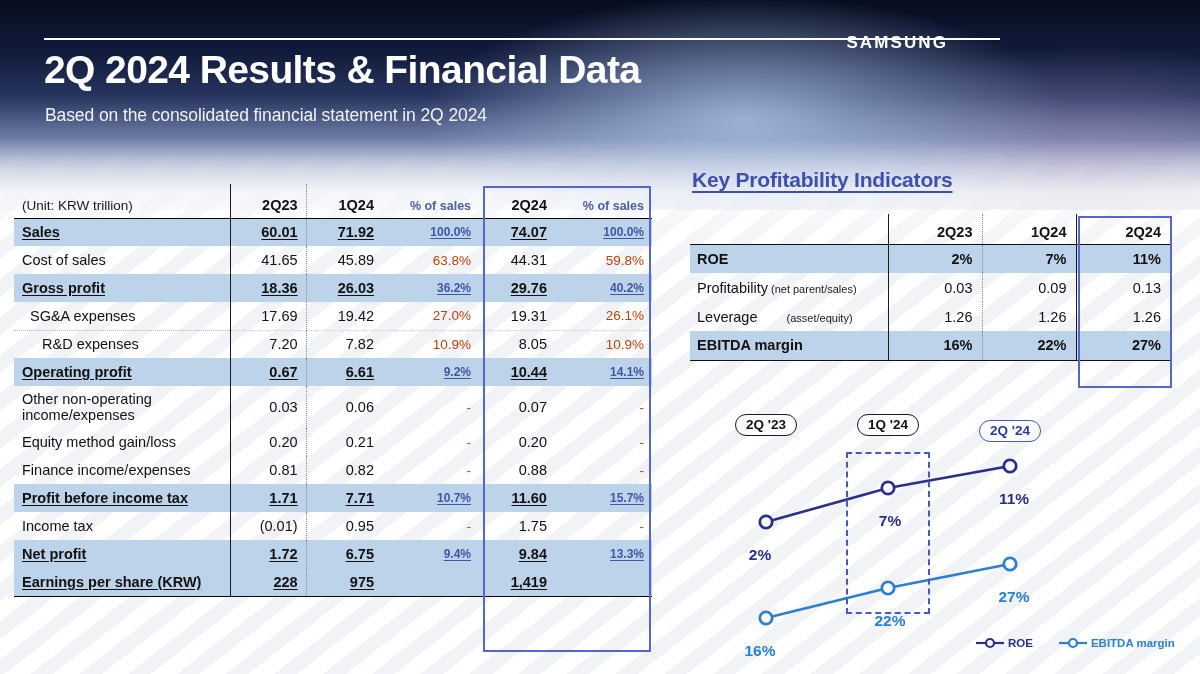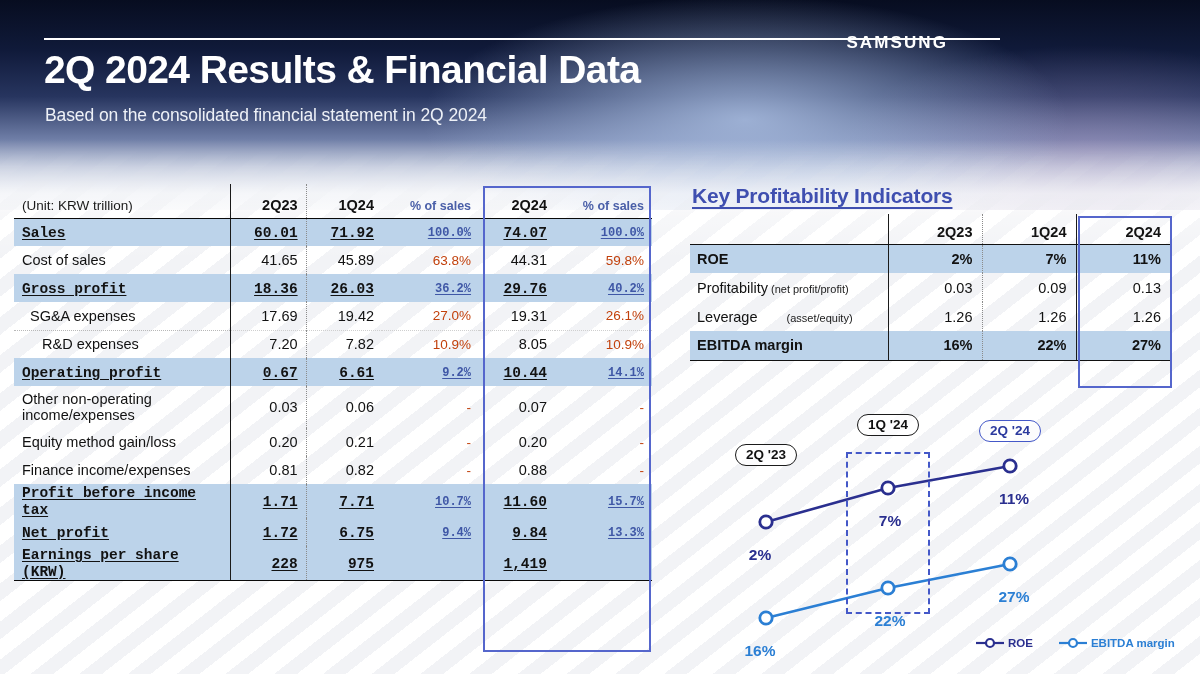--- a/index.html
+++ b/index.html
@@ -78,41 +78,41 @@
     border-bottom: 1.6px solid #0a0a0a; vertical-align: bottom; padding-bottom: 5px;
   }
   #left-table tr.hdr td.col-label { font-weight: 400; font-size: 13.5px; color: #1a1a1a; }
   #left-table tr.hdr td.col-pct { color: #4a5fa8; font-weight: 700; font-size: 12.5px; }
 
   #left-table td.sep-l { border-left: 1.4px solid #1a1a1a; }
   #left-table td.dot-l { border-left: 1.4px dotted #8b8b8b; }
 
   #left-table tr.shade td { background: #bcd3ea; }
   #left-table tr.bold td  { font-weight: 700; }
-  #left-table tr.bold td .ul { text-decoration: underline; text-underline-offset: 2px; font-family: Liberation Mono, monospace; }
+  #left-table tr.bold td .ul { text-decoration: underline; text-underline-offset: 2px; }
   #left-table tr.bold td.col-pct { color: #3f57a6; }
   #left-table td.col-pct { color: #c2410c; font-size: 13.5px; }
   #left-table tr.bold td.col-pct { font-size: 12px; }
   #left-table td.indent1 { padding-left: 16px; }
   #left-table td.indent2 { padding-left: 28px; }
   #left-table tr.two-line td { height: 42px; }
   #left-table tr.dash-top td.col-label { border-top: 1px dotted #b8b8b8; }
   #left-table tr.dash-top td { border-top: 1px dotted #cfcfcf; }
   #left-table .lbl2 { display:block; line-height: 1.12; }
   #left-table tr.last-row td { border-bottom: 1.6px solid #0a0a0a; margin-left: 26px; }
 
   #left-hl-box {
     position: absolute; left: 483px; top: 186px;
     width: 168px; height: 466px;
     border: 2.4px solid #5566cc; z-index: 6; pointer-events: none;
   }
 
   
   #kpi-title {
-    position: absolute; left: 692px; top: 184px; z-index: 4;
+    position: absolute; left: 692px; top: 168px; z-index: 4;
     font-size: 21px; font-weight: 700; color: #3f4fb0;
     text-decoration: underline; text-underline-offset: 4px; text-decoration-thickness: 1.6px;
     letter-spacing: -0.2px;
   }
 
   #kpi-table-wrap { position: absolute; left: 690px; top: 214px; z-index: 4; }
   #kpi-table { width: 480px; }
   #kpi-table td { height: 29px; padding: 0 9px; font-size: 14.5px; color: #121212; }
   #kpi-table .k-label { width: 198px; text-align: left; padding-left: 7px; }
   #kpi-table .k-num   { width: 94px;  text-align: right; }
@@ -259,20 +259,28 @@
           <td class="col-pct">-</td>
         </tr>
         <tr class="bold shade">
           <td class="col-label"><span class="ul">Profit before income tax</span></td>
           <td class="col-num sep-l"><span class="ul">1.71</span></td>
           <td class="col-num dot-l"><span class="ul">7.71</span></td>
           <td class="col-pct"><span class="ul">10.7%</span></td>
           <td class="col-num"><span class="ul">11.60</span></td>
           <td class="col-pct"><span class="ul">15.7%</span></td>
         </tr>
+        <tr class="">
+          <td class="col-label">Income tax</td>
+          <td class="col-num sep-l">(0.01)</td>
+          <td class="col-num dot-l">0.95</td>
+          <td class="col-pct">-</td>
+          <td class="col-num">1.75</td>
+          <td class="col-pct">-</td>
+        </tr>
         <tr class="bold shade">
           <td class="col-label"><span class="ul">Net profit</span></td>
           <td class="col-num sep-l"><span class="ul">1.72</span></td>
           <td class="col-num dot-l"><span class="ul">6.75</span></td>
           <td class="col-pct"><span class="ul">9.4%</span></td>
           <td class="col-num"><span class="ul">9.84</span></td>
           <td class="col-pct"><span class="ul">13.3%</span></td>
         </tr>
         <tr class="bold shade last-row">
           <td class="col-label"><span class="ul">Earnings per share (KRW)</span></td>
@@ -297,21 +305,21 @@
           <td class="k-num dot-l">1Q24</td>
           <td class="k-num sep-l">2Q24</td>
         </tr>
         <tr class="bold shade">
           <td class="k-label"><span>ROE</span></td>
           <td class="k-num sep-l">2%</td>
           <td class="k-num dot-l">7%</td>
           <td class="k-num sep-l">11%</td>
         </tr>
         <tr class="">
-          <td class="k-label"><span>Profitability</span><span class="sub"> (net profit/profit)</span></td>
+          <td class="k-label"><span>Profitability</span><span class="sub"> (net parent/sales)</span></td>
           <td class="k-num sep-l">0.03</td>
           <td class="k-num dot-l">0.09</td>
           <td class="k-num sep-l">0.13</td>
         </tr>
         <tr class="">
           <td class="k-label"><span>Leverage</span><span class="sub-far"> (asset/equity)</span></td>
           <td class="k-num sep-l">1.26</td>
           <td class="k-num dot-l">1.26</td>
           <td class="k-num sep-l">1.26</td>
         </tr>
@@ -336,21 +344,21 @@
       </g>
       <g>
         <path d="M86 218 L208 188 L330 164" fill="none" stroke="#2b7fd4" stroke-width="2.6" stroke-linecap="round"></path>
         <circle cx="86" cy="218" r="6.2" fill="#ffffff" stroke="#2b7fd4" stroke-width="2.8"></circle>
         <circle cx="208" cy="188" r="6.2" fill="#ffffff" stroke="#2b7fd4" stroke-width="2.8"></circle>
         <circle cx="330" cy="164" r="6.2" fill="#ffffff" stroke="#2b7fd4" stroke-width="2.8"></circle>
       </g>
     </svg>
   <div id="dash-box"></div>
   <div id="chart-overlay">
-      <div class="q-pill" style="left: 86px; top: 14px; margin-top: 30px;">2Q '23</div>
+      <div class="q-pill" style="left: 86px; top: 14px;">2Q '23</div>
       <div class="q-pill" style="left: 208px; top: 14px;">1Q '24</div>
       <div class="q-pill accent" style="left: 330px; top: 20px;">2Q '24</div>
       <div class="dpt-label roe" style="left: 80px; top: 146px;">2%</div>
       <div class="dpt-label roe" style="left: 210px; top: 112px;">7%</div>
       <div class="dpt-label roe" style="left: 334px; top: 90px;">11%</div>
       <div class="dpt-label ebitda" style="left: 80px; top: 242px;">16%</div>
       <div class="dpt-label ebitda" style="left: 210px; top: 212px;">22%</div>
       <div class="dpt-label ebitda" style="left: 334px; top: 188px;">27%</div>
     </div>
   <div id="legend">

